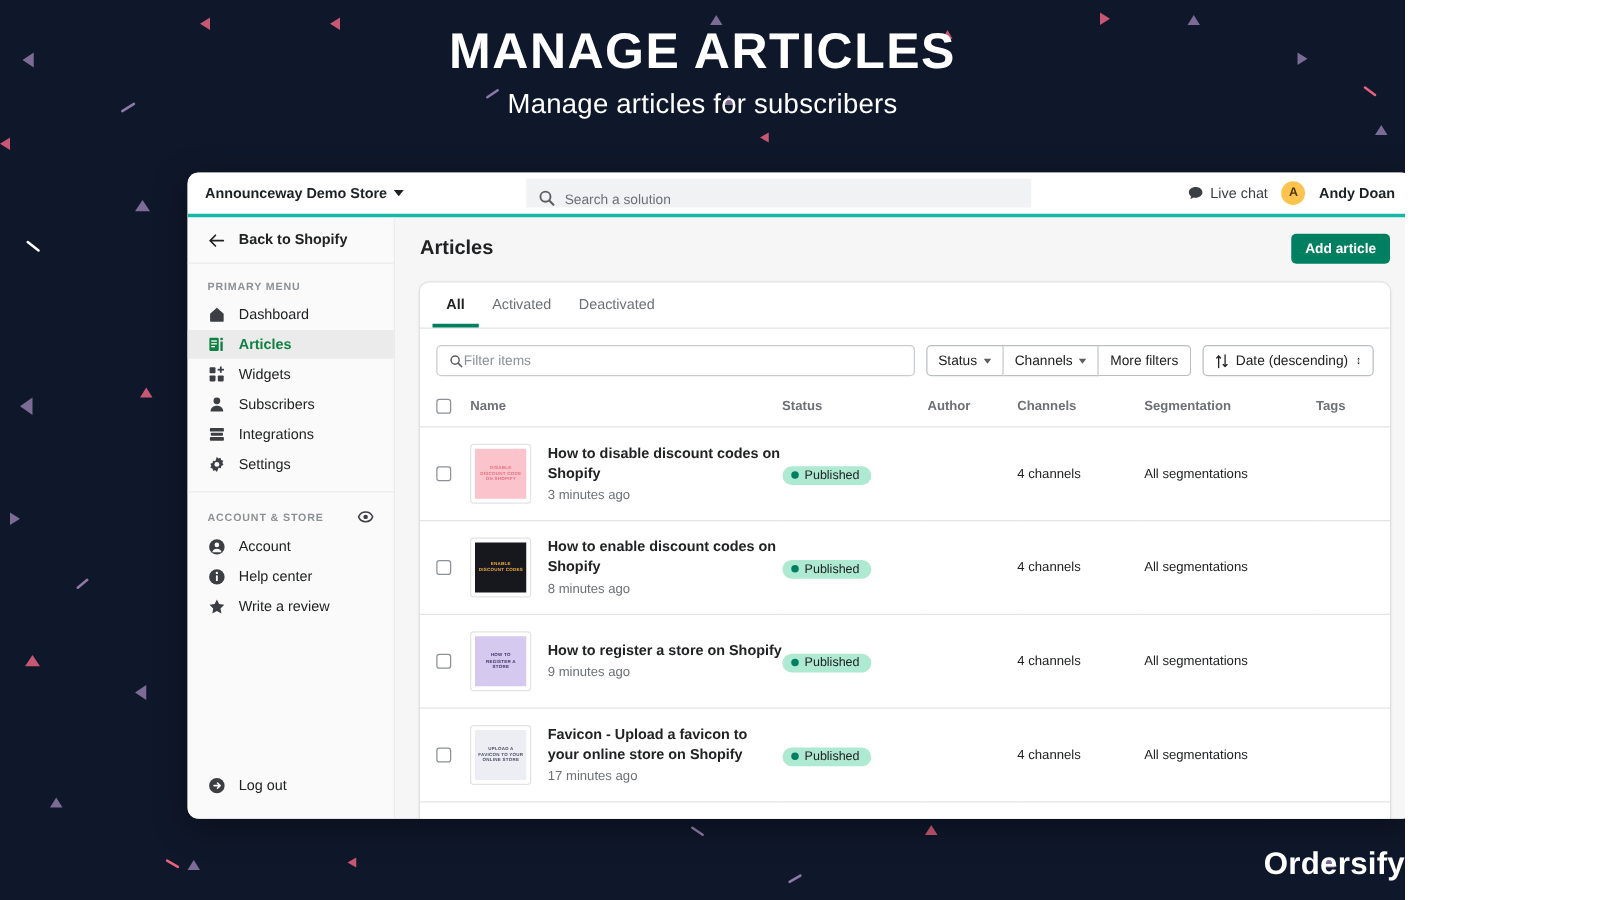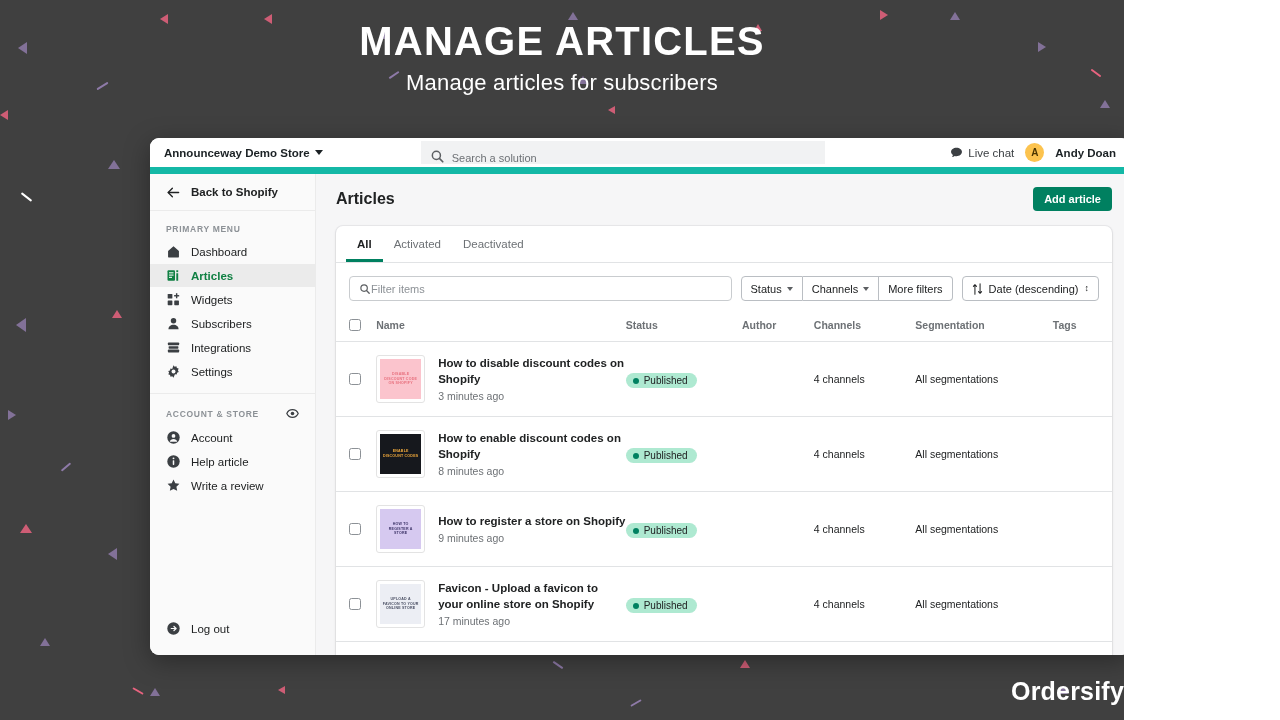--- a/index.html
+++ b/index.html
@@ -4,21 +4,21 @@
 <style>
   * { box-sizing: border-box; margin: 0; padding: 0; }
   html, body {
     width: 1280px; height: 720px;
     overflow: hidden;
     font-family: "Liberation Sans", sans-serif;
   }
   .stage {
     position: relative;
     width: 1124px; height: 720px;
-    background: #404040;
+    background: #0f172a;
     overflow: hidden;
   }
   
   .confetti { position: absolute; inset: 0; pointer-events: none; }
   .tri {
     position: absolute;
     width: 0; height: 0;
     opacity: .85;
   }
   .dash {
@@ -66,21 +66,21 @@
     box-shadow: 0 6px 26px rgba(0,0,0,.35);
     z-index: 4;
   }
 
   
   .topbar {
     height: 36px;
     background: #ffffff;
     display: flex; align-items: center;
     padding: 0 14px;
-    border-bottom: 7px solid #14b8a6;
+    border-bottom: 3px solid #14b8a6;
   }
   .store-switch {
     display: flex; align-items: center; gap: 5px;
     font-size: 11.5px; color: #1b2124; font-weight: 600;
     cursor: pointer; white-space: nowrap;
   }
   .caret-dn {
     width: 0; height: 0;
     border-left: 4px solid transparent;
     border-right: 4px solid transparent;
@@ -479,21 +479,21 @@
               <path d="M4 12.6c.5-1.9 2.1-2.9 4-2.9s3.5 1 4 2.9z" fill="#fafafa"></path>
             </svg>
             <span>Account</span>
           </div>
           <div class="nav-item">
             <svg class="nav-ico" viewBox="0 0 16 16">
               <circle cx="8" cy="8" r="6.6" fill="#3b3f43"></circle>
               <rect x="7.2" y="6.6" width="1.6" height="5" rx=".6" fill="#fafafa"></rect>
               <circle cx="8" cy="4.6" r="1" fill="#fafafa"></circle>
             </svg>
-            <span>Help article</span>
+            <span>Help center</span>
           </div>
           <div class="nav-item">
             <svg class="nav-ico" viewBox="0 0 16 16">
               <path d="M8 1.6l1.9 4 4.4.6-3.2 3.1.8 4.4L8 11.6l-3.9 2.1.8-4.4L1.7 6.2l4.4-.6z" fill="#3b3f43"></path>
             </svg>
             <span>Write a review</span>
           </div>
         </div>
 
         <div class="logout-wrap">

